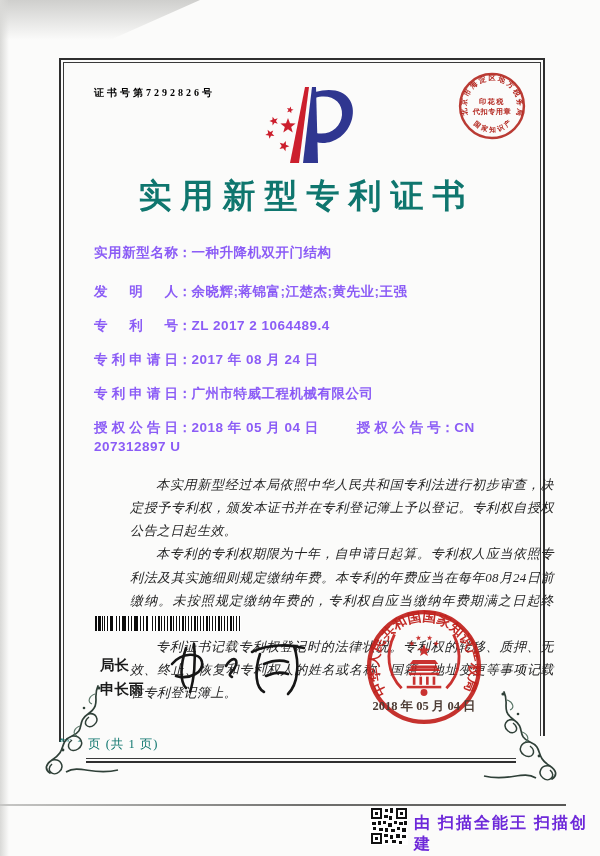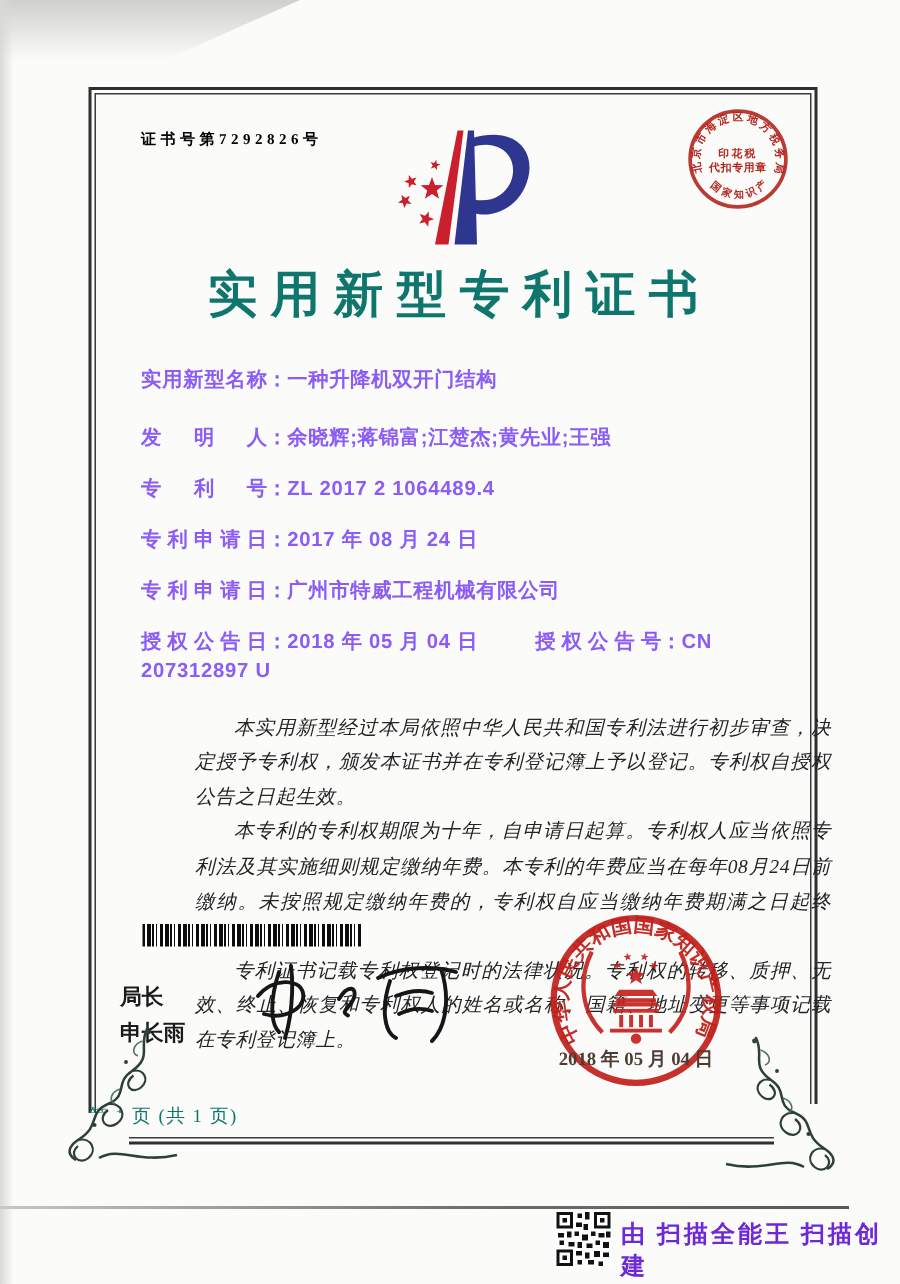--- a/index.html
+++ b/index.html
@@ -42,21 +42,21 @@
   
   #paragraphs{left:94px;top:473px;width:424px;
     font-size:13px;font-style:italic;font-weight:500;color:#242424;
     line-height:1.78;text-align:justify;letter-spacing:0.4px;margin-left:36px;}
   #paragraphs p{margin:0;text-indent:2em;}
   
   #barcode{left:95px;top:616px;width:146px;height:15px;
     background:repeating-linear-gradient(90deg,
       #0c0c0c 0 1.5px,#fff 1.5px 3px,#0c0c0c 3px 5.5px,#fff 5.5px 6.5px,
       #0c0c0c 6.5px 7.5px,#fff 7.5px 9px,#0c0c0c 9px 10px,#fff 10px 12px);}
-  #director{left:80px;top:653px;font-family:"Liberation Sans", sans-serif;
+  #director{left:100px;top:653px;font-family:"Liberation Sans", sans-serif;
     font-size:14.5px;font-weight:600;color:#1b1b1b;line-height:24px;}
   #signature{left:156px;top:636px;}
   #official-seal{left:364px;top:607px;}
   #seal-date{left:363px;top:698px;width:122px;text-align:center;
     font-size:12.5px;font-weight:700;color:#4c3c34;letter-spacing:0px;}
   #page-footer{left:59px;top:736px;width:486px;text-align:left;
     font-size:12.5px;color:#0f766e;letter-spacing:1px;}
   .ornament{pointer-events:none;}
   #ornament-bl{left:40px;top:684px;}
   #ornament-br{left:464px;top:676px;}

